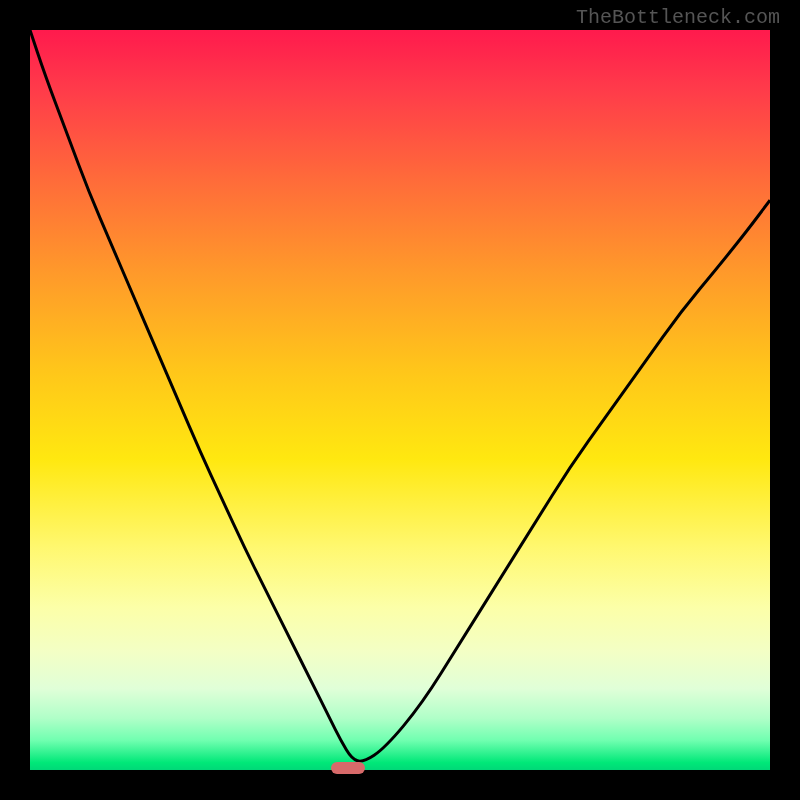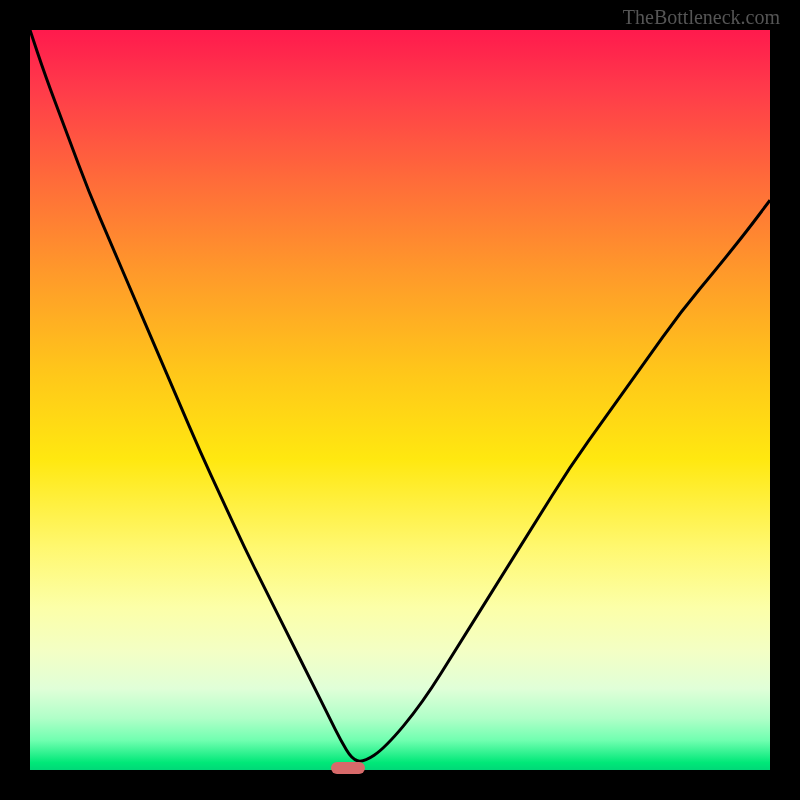--- a/index.html
+++ b/index.html
@@ -12,21 +12,21 @@
       height: 800px;
       background: #000;
       position: relative;
       overflow: hidden;
     }
     .watermark {
       position: absolute;
       top: 6px;
       right: 20px;
       color: #555;
-      font-family: Liberation Serif, serif;
+      font-family: Liberation Mono, monospace;
       font-size: 20px;
       z-index: 10;
     }
     .plot-area {
       position: absolute;
       left: 30px;
       top: 30px;
       width: 740px;
       height: 740px;
       background: linear-gradient(to bottom,

